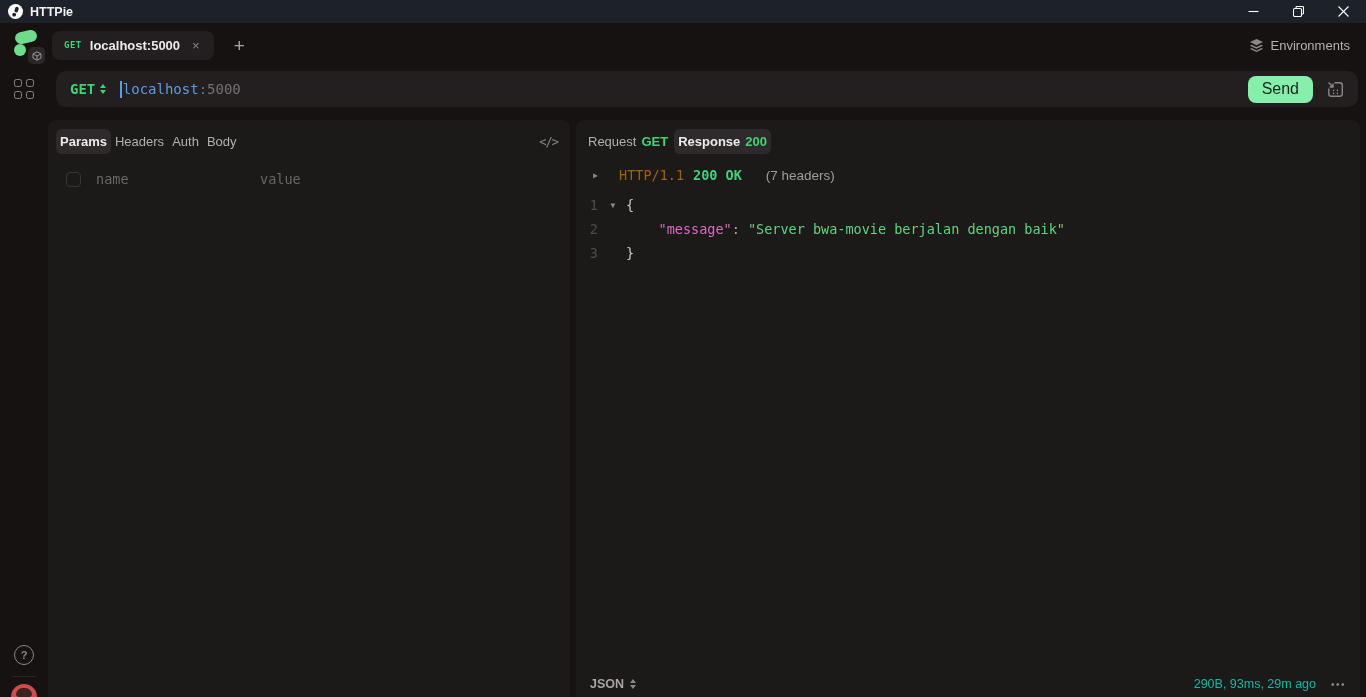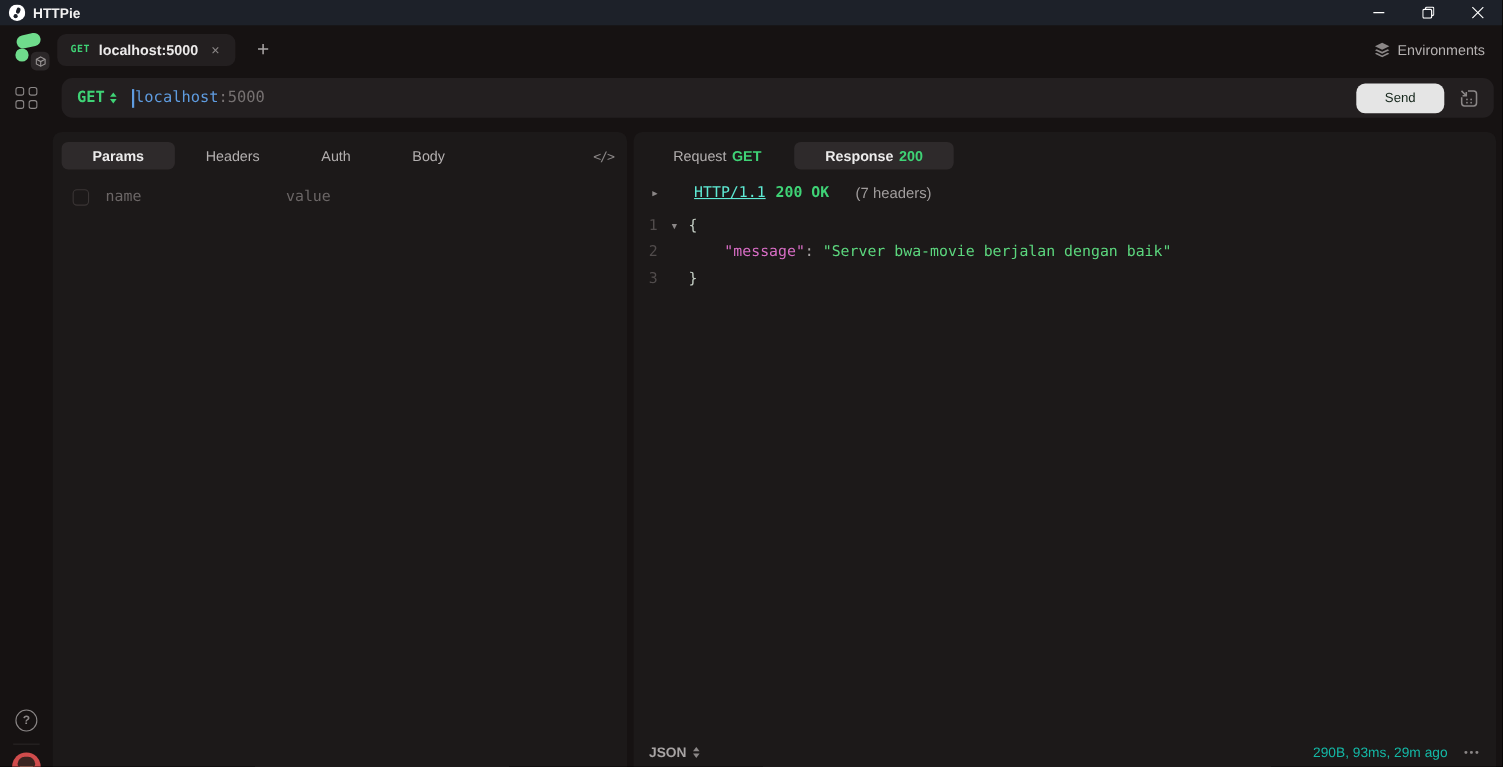--- a/index.html
+++ b/index.html
@@ -49,56 +49,56 @@
   .method-sel { display:flex; align-items:center; gap:5px; margin-left:14px; color:#3fd376; font-weight:700; }
   .sort-arrows { display:flex; flex-direction:column; gap:2px; }
   .sort-arrows i { display:block; width:0; height:0; border-left:3.5px solid transparent; border-right:3.5px solid transparent; }
   .sort-arrows .up { border-bottom:4px solid #3fd376; }
   .sort-arrows .dn { border-top:4px solid #3fd376; }
   .url-text { display:flex; align-items:center; margin-left:14px; flex:1; }
   .caret { width:1.5px; height:17px; background:#5f9ce0; margin-right:1px; }
   .url-host { color:#5f9ce0; }
   .url-port { color:#767171; }
   .send-btn {
-    height:27px; padding:0 26px; border-radius:8px; background:#e5e5e5; border:none;
-    color:#16271c; font-family:"Liberation Sans", sans-serif; font-size:12px; display:flex; align-items:center;
+    height:27px; padding:0 14px; border-radius:8px; background:#86efac; border:none;
+    color:#16271c; font-family:"Liberation Sans", sans-serif; font-size:16px; display:flex; align-items:center;
   }
   .save-icon { margin:0 13px 0 13px; display:flex; align-items:center; }
   
   .help-icon {
     position:absolute; left:14px; top:645px; width:20px; height:20px; border:1.5px solid #8b8787;
     border-radius:50%; color:#8b8787; font-size:11px; font-weight:700;
     display:flex; align-items:center; justify-content:center;
   }
   .side-divider { position:absolute; left:12px; top:676px; width:24px; height:1px; background:#2a2626; }
   .avatar { position:absolute; left:11px; top:684px; width:26px; height:26px; border-radius:50%;
     background:#d04c4c; overflow:hidden; }
   .avatar .hair { position:absolute; left:5px; top:4px; width:16px; height:9px; background:#3a2420; border-radius:8px 8px 3px 3px; }
   .avatar .face { position:absolute; left:7px; top:9px; width:12px; height:10px; background:#e8b38c; border-radius:4px; }
   
   .panel { position:absolute; top:120px; bottom:0; background:#1c1919; border-radius:8px 8px 0 0; }
   #left-panel  { left:48px;  width:522px; }
   #right-panel { left:576px; right:6px; }
   .panel-tabs { display:flex; align-items:center; padding:9px 12px 0 8px; }
-  .ptab { font-size:13px; color:#b3afaf; padding:5px 28px; border-radius:6px; display:flex; gap:5px; }
+  .ptab { font-size:13px; color:#b3afaf; padding:5px 4px; border-radius:6px; display:flex; gap:5px; }
   .ptab.active { background:#2e2a2b; color:#ecebeb; font-weight:600; }
   .ptab .grn { color:#3fd376; font-weight:600; }
   .code-toggle-icon { margin-left:auto; color:#8b8787; font-family:"DejaVu Sans Mono", monospace; font-size:12px; letter-spacing:-1px; }
   
   .kv-row { display:flex; align-items:center; margin-top:17px; font-family:"DejaVu Sans Mono", monospace; }
   .kv-check { width:15px; height:15px; margin-left:18px; border:1.5px solid #3a3535; border-radius:4px; background:transparent; }
   .kv-input { background:transparent; border:none; outline:none; font-family:"DejaVu Sans Mono", monospace;
     font-size:13.5px; color:#cac6c6; }
   .kv-input::placeholder { color:#6b6666; }
   .kv-name { margin-left:15px; width:164px; }
   .kv-value { flex:1; }
   
   .status-row { display:flex; align-items:center; margin:13px 0 0 17px; font-family:"DejaVu Sans Mono", monospace; font-size:13.5px; }
   .fold-arrow { color:#8b8787; font-size:8px; width:10px; }
-  .proto { color:#5eead4; margin-left:28px;text-decoration:underline; }
+  .proto { color:#a16207; margin-left:16px; }
   .status-ok { color:#3fd376; font-weight:700; margin-left:9px; }
   .hdr-info { color:#a19d9d; margin-left:24px; font-family:"Liberation Sans", sans-serif; font-size:13.5px; }
   .code-area { margin-top:10px; font-family:"DejaVu Sans Mono", monospace; font-size:13.5px; }
   .code-line { display:flex; align-items:center; height:24px; }
   .ln { width:9px; margin-left:13px; text-align:right; color:#514c4c; }
   .fold { width:12px; margin-left:9px; font-size:8px; color:#8b8787; text-align:center; }
   .code { margin-left:7px; white-space:pre; }
   .tk-brace { color:#c3cdc3; }
   .tk-key { color:#d86dc5; }
   .tk-punct { color:#a8a4a4; }

